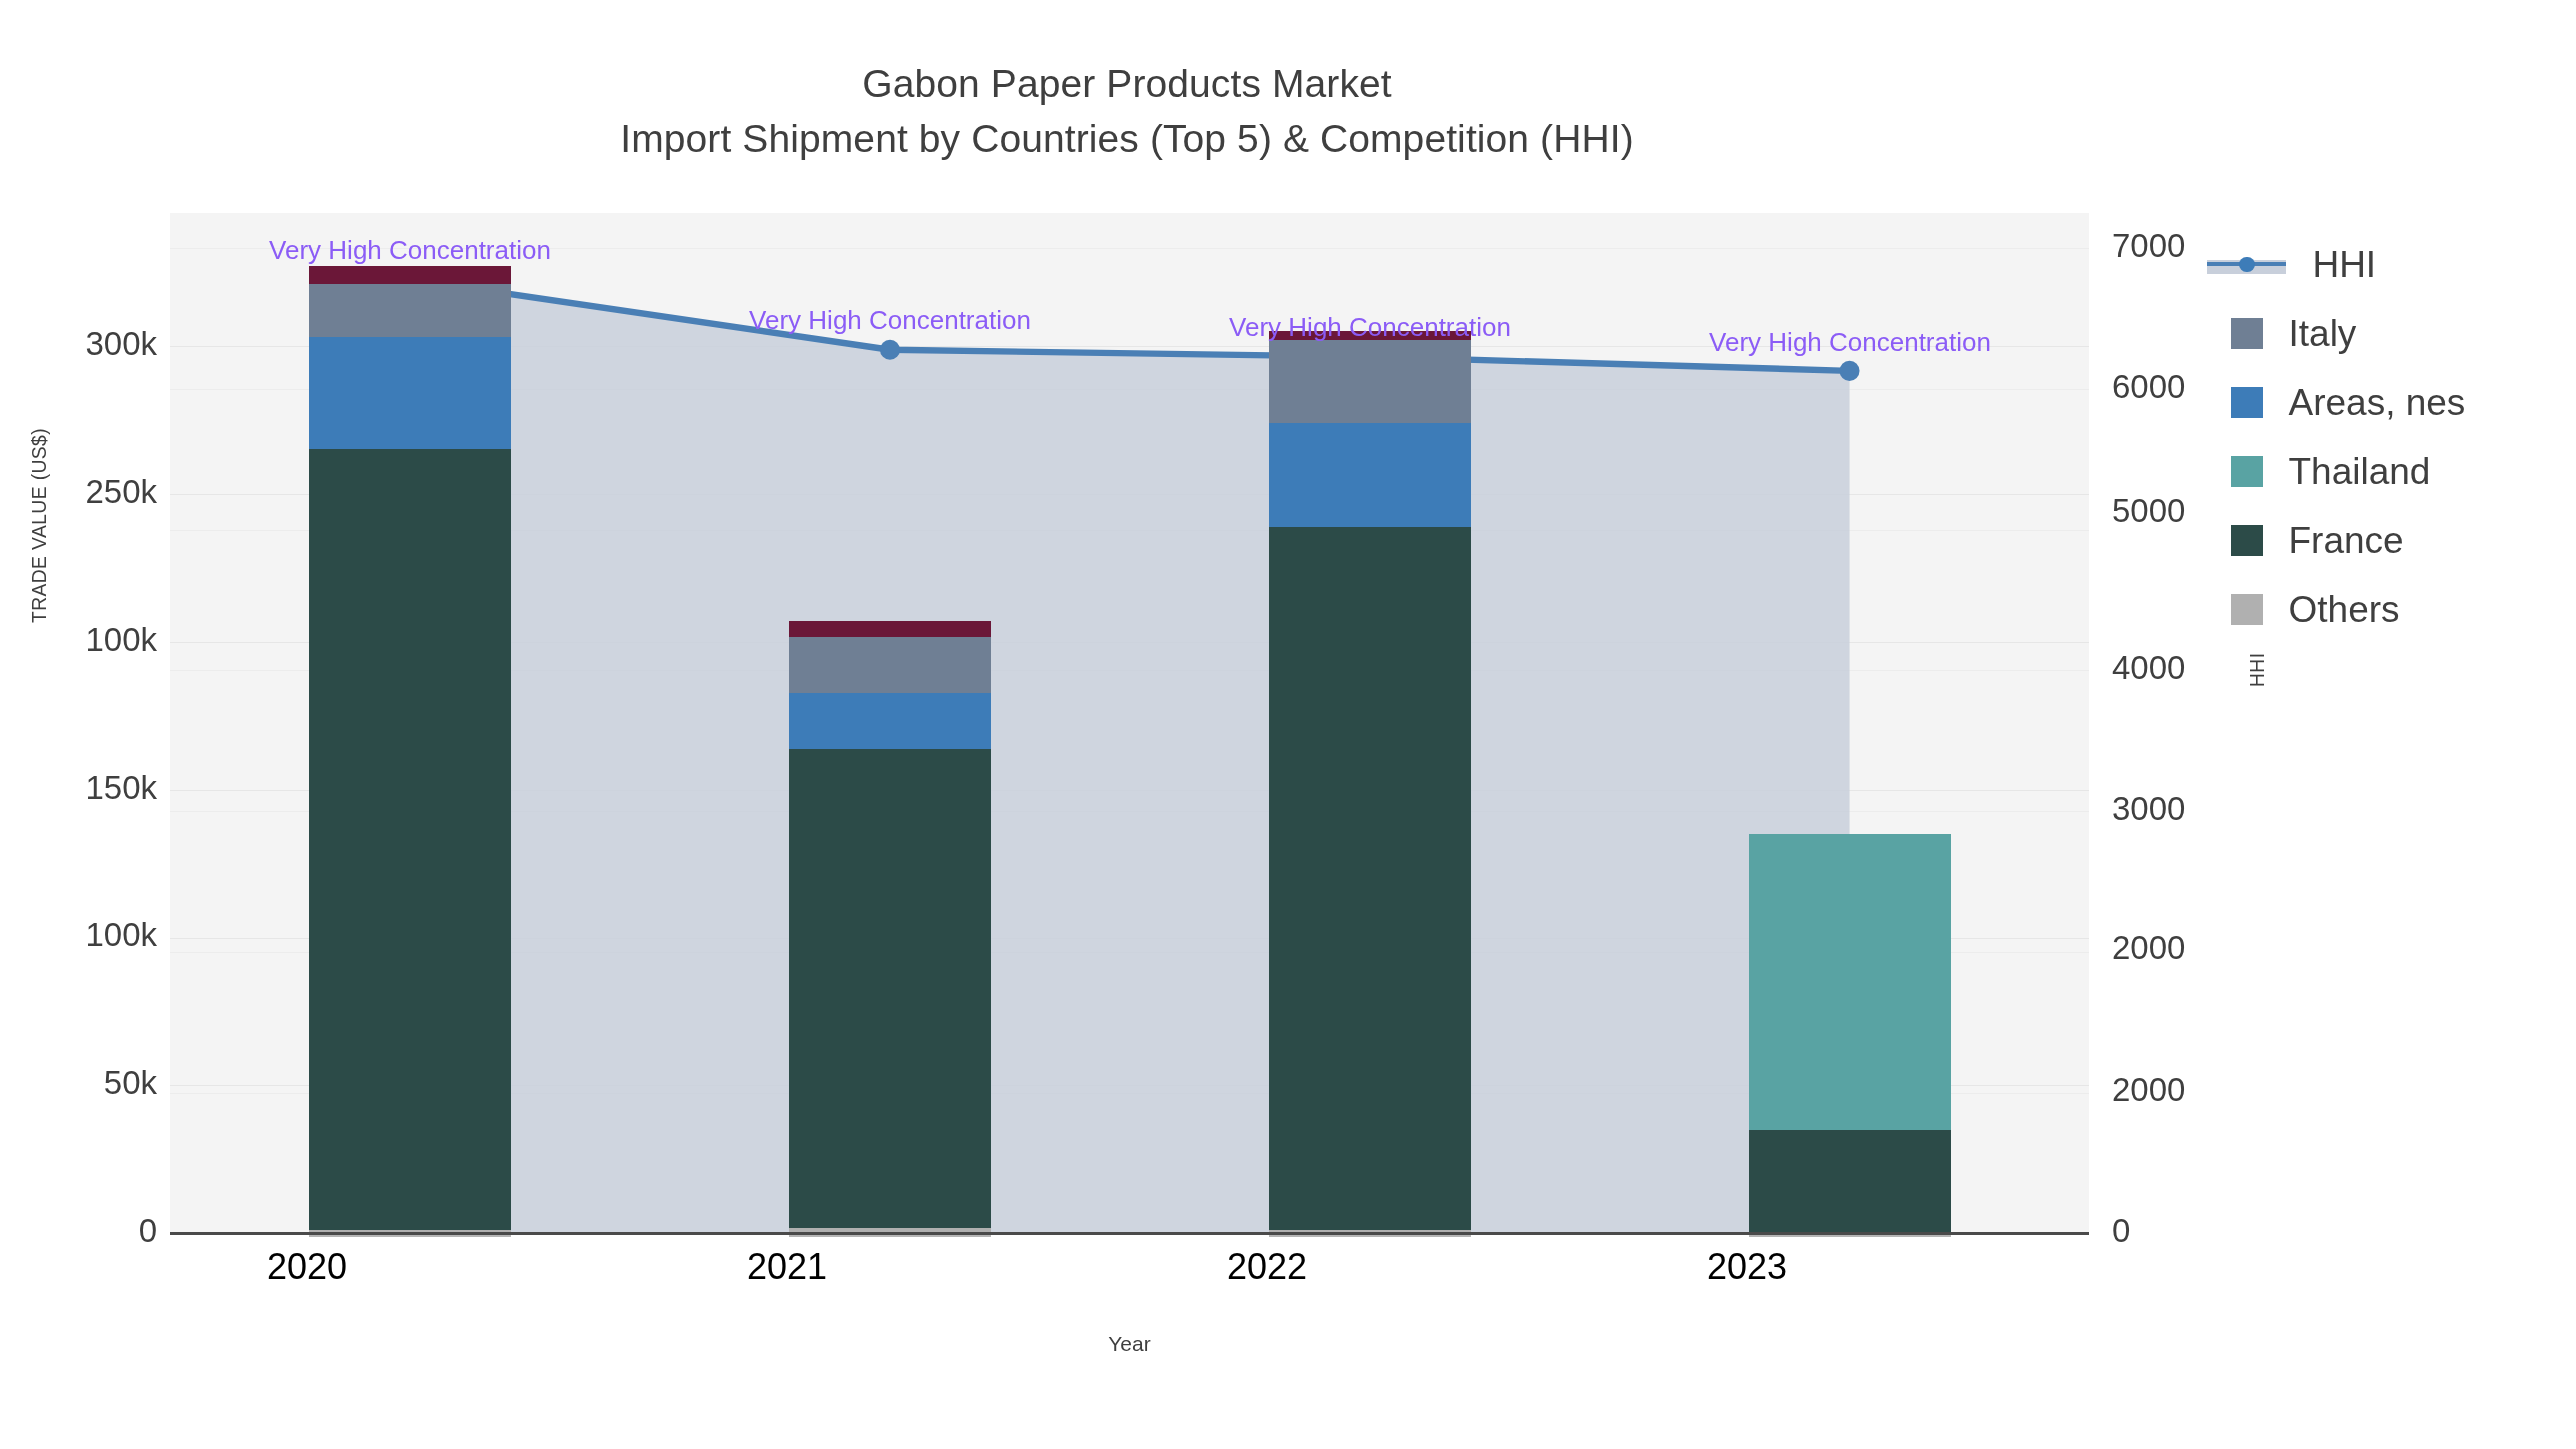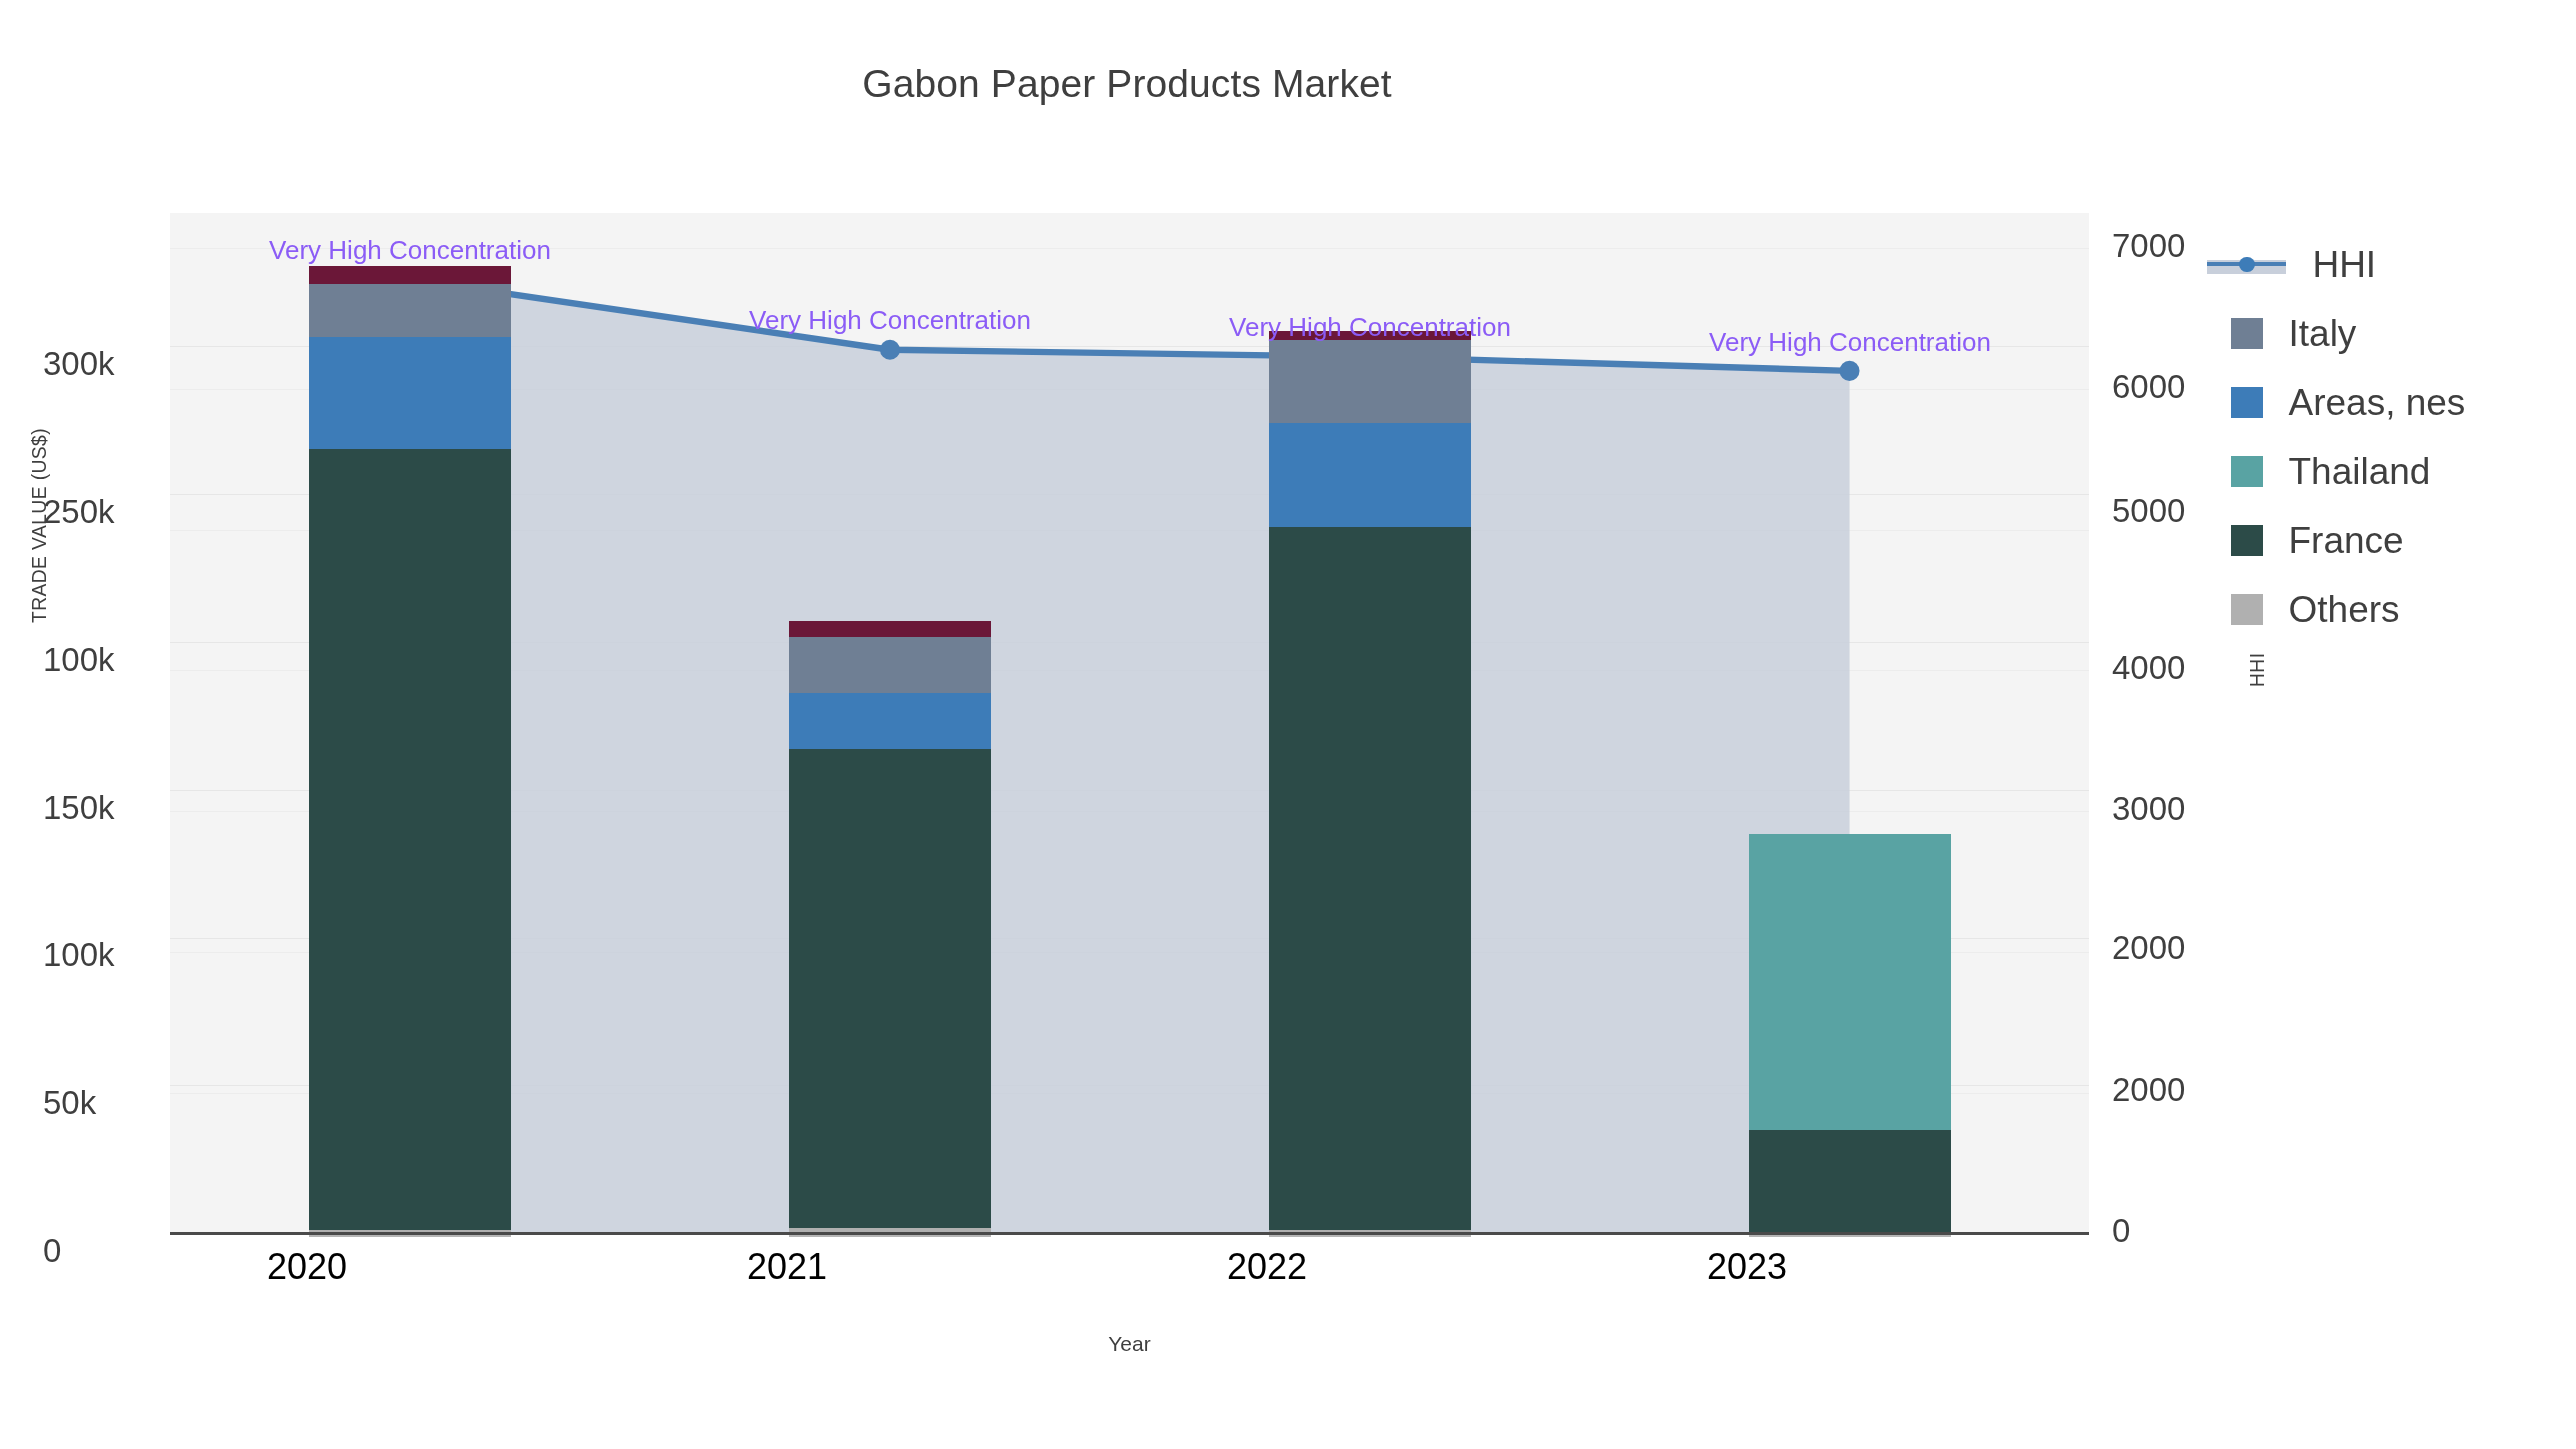--- a/index.html
+++ b/index.html
@@ -61,23 +61,22 @@
     width: 1919px; height: 2.9px;
     background: #4a4a4a;
   }
 
   
   .ytick-left {
     position: absolute;
     right: 2589px; 
     color: #3f3f3f;
     font-size: 33px;
-    text-align: left;
-    white-space: nowrap;
-    margin-top: 20px;
+    text-align: right;
+    white-space: nowrap;
   }
   #ylabel-left {
     position: absolute;
     left: 29px; top: 623px;
     transform: rotate(-90deg);
     transform-origin: left top;
     color: #3f3f3f;
     font-size: 19.3px;
     letter-spacing: 0.4px;
     white-space: nowrap;
@@ -191,20 +190,21 @@
     white-space: nowrap;
   }
 </style>
 </head>
 <body>
 
 <div id="figure">
 
   <div id="title-block">
     <span class="tline">Gabon Paper Products Market</span>
+    <span class="tline">Import Shipment by Countries (Top 5) &amp; Competition (HHI)</span>
   </div>
 
   <div id="plot-bg"></div>
 
   <div id="gridlines">
       <div class="gridline" style="top: 1020px;"></div>
       <div class="gridline" style="top: 872px;"></div>
       <div class="gridline" style="top: 725px;"></div>
       <div class="gridline" style="top: 577px;"></div>
       <div class="gridline" style="top: 429px;"></div>

